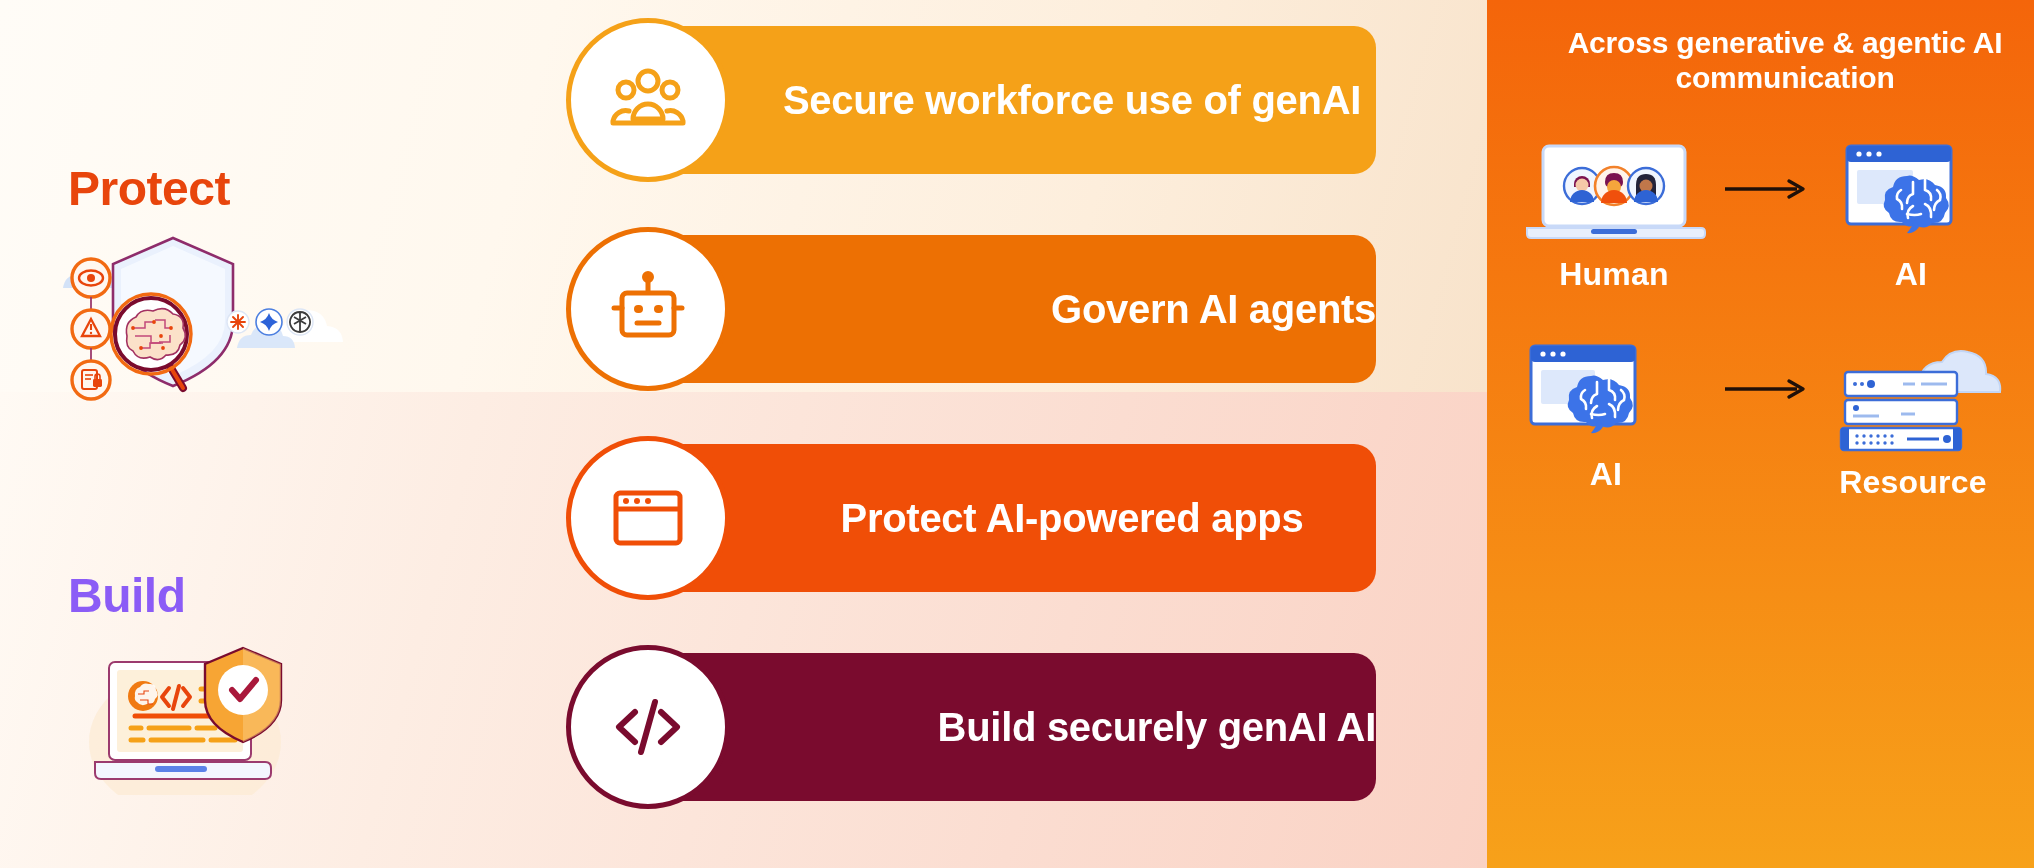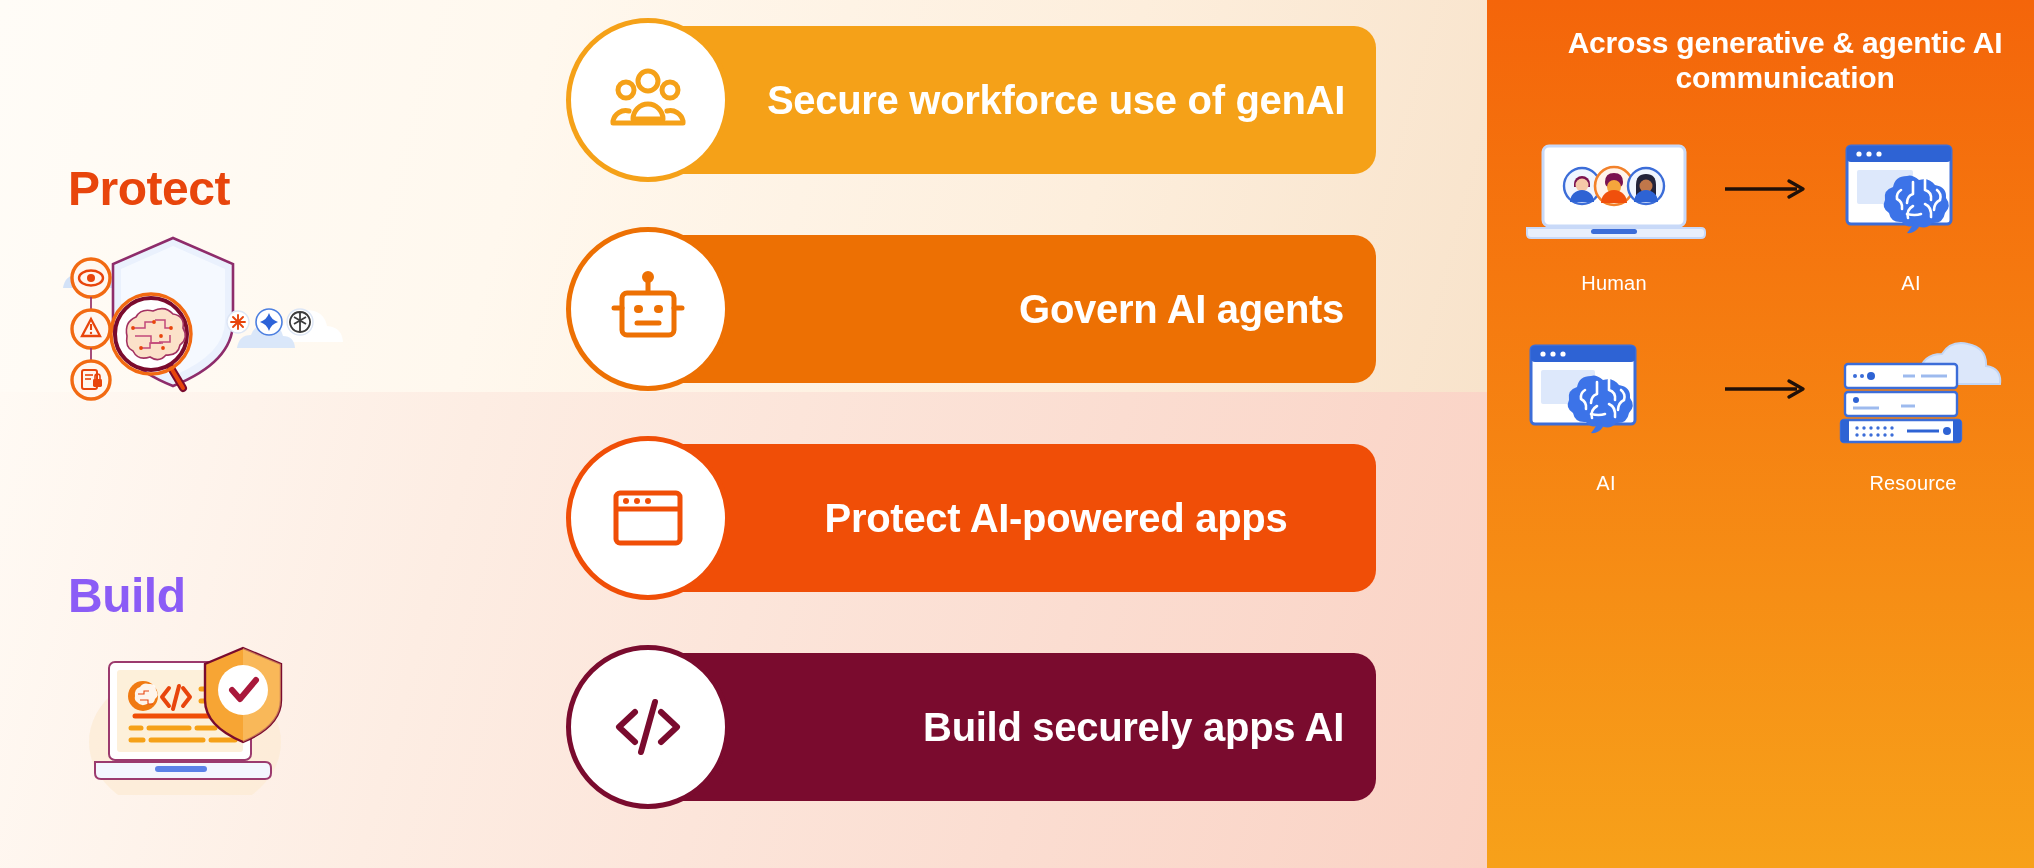--- a/index.html
+++ b/index.html
@@ -65,23 +65,23 @@
   .flow-row { position: absolute; width: 547px; left: 0; }
   .flow-row.one { top: 140px; height: 140px; }
   .flow-row.two { top: 340px; height: 140px; }
 
   .flow-item {
     position: absolute;
     text-align: center;
   }
   .flow-caption {
     color: #FFFFFF;
-    font-size: 20px;
-    font-weight: normal;
-    margin-top: 24px;
+    font-size: 32px;
+    font-weight: bold;
+    margin-top: 8px;
     letter-spacing: 0.2px;
   }
   .flow-arrow {
     position: absolute;
     top: 34px;
   }
 
   
   .section-head {
     position: absolute;
@@ -119,21 +119,20 @@
   .pill-bar {
     position: absolute;
     left: 42px;
     top: 8px;
     width: 768px;
     height: 148px;
     border-radius: 22px;
     display: flex;
     align-items: center;
     padding-left: 160px;
-    padding-right: 32px;
   }
   .pill-bar.align-right  { justify-content: flex-end; }
   .pill-bar.align-center { justify-content: center; }
 
   .pill-label {
     color: #FFFFFF;
     font-size: 40px;
     font-weight: bold;
     letter-spacing: -0.3px;
     white-space: nowrap;
@@ -350,21 +349,21 @@
             <line x1="29" y1="39" x2="30" y2="39" stroke-width="8"></line>
             <line x1="49" y1="39" x2="50" y2="39" stroke-width="8"></line>
             <line x1="28" y1="53" x2="50" y2="53"></line>
           </g>
         </svg>
       </div>
     </div>
 
     <div class="pill-wrap p3">
       <div class="pill-bar align-right" style="background: rgb(122, 11, 46);">
-        <span class="pill-label">Build securely apps AI</span>
+        <span class="pill-label">Build securely genAI AI</span>
       </div>
       <div class="pill-badge" style="border-color: rgb(122, 11, 46);">
         <svg width="78" height="78" viewBox="0 0 78 78">
           <g fill="none" stroke="#7A0B2E" stroke-width="6" stroke-linecap="round" stroke-linejoin="round">
             <path d="M26 24 L10 39 L26 54"></path>
             <path d="M52 24 L68 39 L52 54"></path>
             <line x1="46" y1="14" x2="32" y2="64"></line>
           </g>
         </svg>
       </div>
@@ -466,21 +465,21 @@
           </g>
         </svg>
         <div class="flow-caption">AI</div>
       </div>
 
       <svg class="flow-arrow" style="left:236px;" width="86" height="30" viewBox="0 0 86 30">
         <line x1="2" y1="15" x2="74" y2="15" stroke="#201008" stroke-width="3.4"></line>
         <path d="M66 7 L80 15 L66 23" fill="none" stroke="#201008" stroke-width="3.4" stroke-linecap="round" stroke-linejoin="round"></path>
       </svg>
 
-      <div class="flow-item" style="left:336px; top:0; width:180px;">
+      <div class="flow-item" style="left:336px; top:8px; width:180px;">
         <svg width="180" height="104" viewBox="0 0 180 104">
           <g>
             <path d="M96 34 q3-20 23-20 q9-14 26-10 q19 4 18 22 q16 2 14 18 H96 Z" fill="#DCE7FA" stroke="#C3D6F5" stroke-width="2"></path>
           </g>
 
           <g>
             <rect x="22" y="24" width="112" height="24" rx="3" fill="#FFFFFF" stroke="#3C6DD8" stroke-width="2.4"></rect>
             <circle cx="32" cy="36" r="2" fill="#3C6DD8"></circle>
               <circle cx="39" cy="36" r="2" fill="#3C6DD8"></circle>
             <circle cx="48" cy="36" r="4" fill="#2E63D4"></circle>

